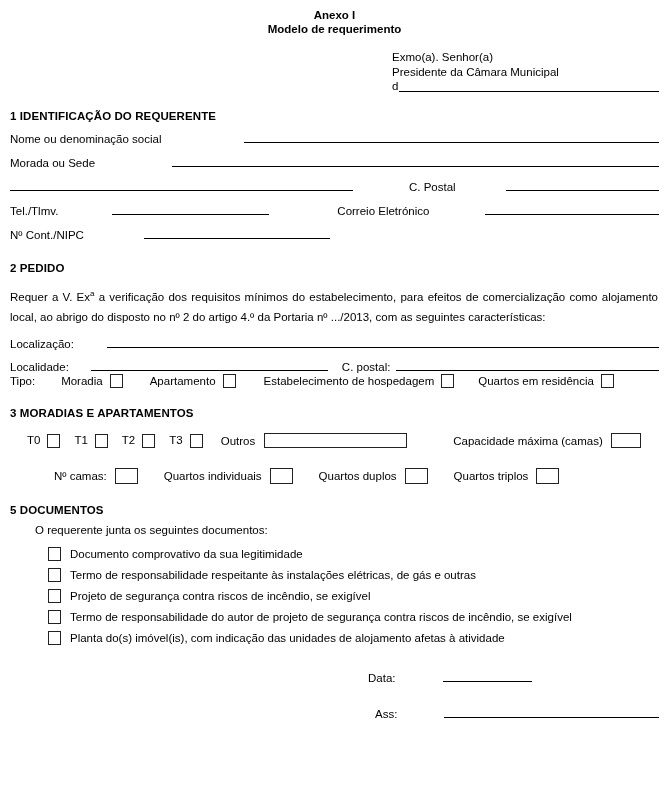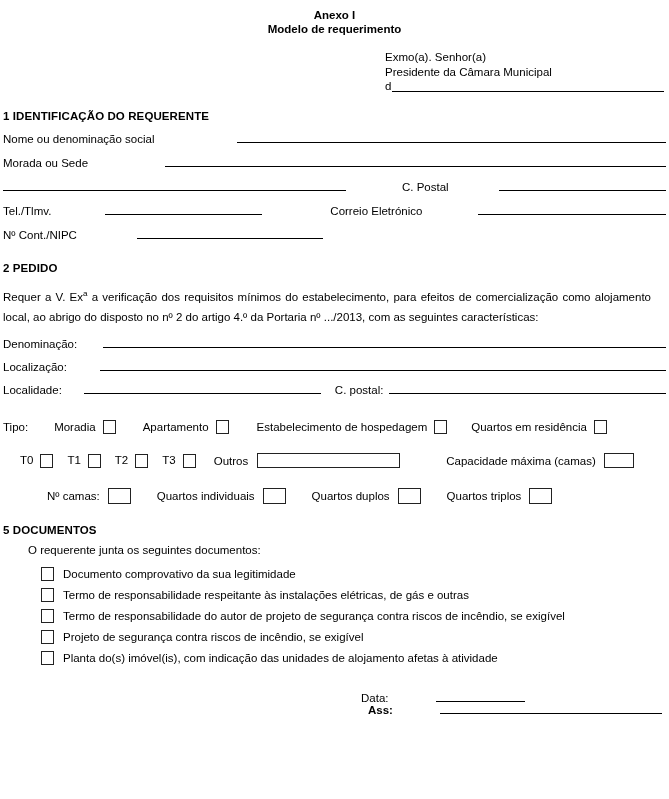--- a/index.html
+++ b/index.html
@@ -13,21 +13,21 @@
     font-family: "Liberation Sans", sans-serif;
     color: #000000;
     position: relative;
     overflow: hidden;
   }
   .page {
     position: relative;
     width: 669px;
     height: 799px;
     box-sizing: border-box;
-    padding: 0 3px;
+    padding: 0 10px;
   }
 
   
   .doc-header {
     text-align: center;
     font-weight: bold;
     font-size: 11.5px;
     line-height: 14px;
     padding-top: 8px;
   }
@@ -98,21 +98,20 @@
   .f-denom .rule { margin-left: 26px; }
   .f-local .rule { margin-left: 33px; }
   .f-localidade .rule-left { width: 237px; margin-left: 22px; }
   .f-localidade .lbl2 { margin: 0 6px 0 14px; }
 
   
   .tipo-row {
     display: flex;
     align-items: center;
     font-size: 11.5px;
-    margin-top: 23px;
   }
   .tipo-row .t-lbl { margin-right: 10px; }
   .chk {
     display: inline-block;
     width: 13px;
     height: 14px;
     border: 1px solid #222;
     background: #fff;
     box-sizing: border-box;
     flex: 0 0 auto;
@@ -168,21 +167,21 @@
     font-size: 11.5px;
     height: 21px;
   }
   .doc-item .chk { margin-right: 9px; }
 
   
   .footer { margin-top: 24px; padding-left: 358px; font-size: 11.5px; }
   .foot-row { display: flex; align-items: flex-end; gap: 44px; }
   .foot-row .rule { margin-left: 3px; margin-bottom: 2px; }
   .foot-data .rule { width: 89px; }
-  .foot-ass { padding-left: 7px; font-weight: bold; }
+  .foot-ass { margin-top: 24px; padding-left: 7px; }
   .foot-ass .rule { width: 222px; }
 </style>
 </head>
 <body>
 
 <div class="page">
 
   <div class="doc-header">
     <div>Anexo I</div>
     <div>Modelo de requerimento</div>
@@ -227,24 +226,20 @@
       <span class="lbl">Nº Cont./NIPC</span>
       <span class="rule"></span>
     </div>
   </div>
 
   <div id="sec2">
     <div class="section-title">2 PEDIDO</div>
 
     <div class="para"><span>Requer a V. Ex</span><sup>a</sup><span> a verificação dos requisitos mínimos do estabelecimento, para efeitos de comercialização como alojamento local, ao abrigo do disposto no nº 2 do artigo 4.º da Portaria nº .../2013, com as seguintes características:</span></div>
 
-    <div class="row f-denom">
-      <span class="lbl">Denominação:</span>
-      <span class="rule grow"></span>
-    </div>
 
     <div class="row f-local">
       <span class="lbl">Localização:</span>
       <span class="rule grow"></span>
     </div>
 
     <div class="row f-localidade">
       <span class="lbl">Localidade:</span>
       <span class="rule rule-left"></span>
       <span class="lbl lbl2">C. postal:</span>
@@ -270,20 +265,21 @@
       </div>
 
       <div class="tipo-item" style="margin-left:24px">
         <span>Quartos em residência</span>
         <span class="chk"></span>
       </div>
     </div>
   </div>
 
   <div id="sec3">
+    <div class="section-title">3 MORADIAS E APARTAMENTOS</div>
 
     <div class="t-row">
       <div class="t-item">
         <span>T0</span>
         <span class="chk"></span>
       </div>
       <div class="t-item">
         <span>T1</span>
         <span class="chk"></span>
       </div>
@@ -334,25 +330,25 @@
       <div class="doc-item">
         <span class="chk"></span>
         <span>Documento comprovativo da sua legitimidade</span>
       </div>
       <div class="doc-item">
         <span class="chk"></span>
         <span>Termo de responsabilidade respeitante às instalações elétricas, de gás e outras</span>
       </div>
       <div class="doc-item">
         <span class="chk"></span>
+        <span>Projeto de segurança contra riscos de incêndio, se exigível</span>
+      </div>
+      <div class="doc-item">
+        <span class="chk"></span>
         <span>Termo de responsabilidade do autor de projeto de segurança contra riscos de incêndio, se exigível</span>
-      </div>
-      <div class="doc-item">
-        <span class="chk"></span>
-        <span>Projeto de segurança contra riscos de incêndio, se exigível</span>
       </div>
       <div class="doc-item">
         <span class="chk"></span>
         <span>Planta do(s) imóvel(is), com indicação das unidades de alojamento afetas à atividade</span>
       </div>
     </div>
   </div>
 
   <div class="footer">
     <div class="foot-row foot-data">

